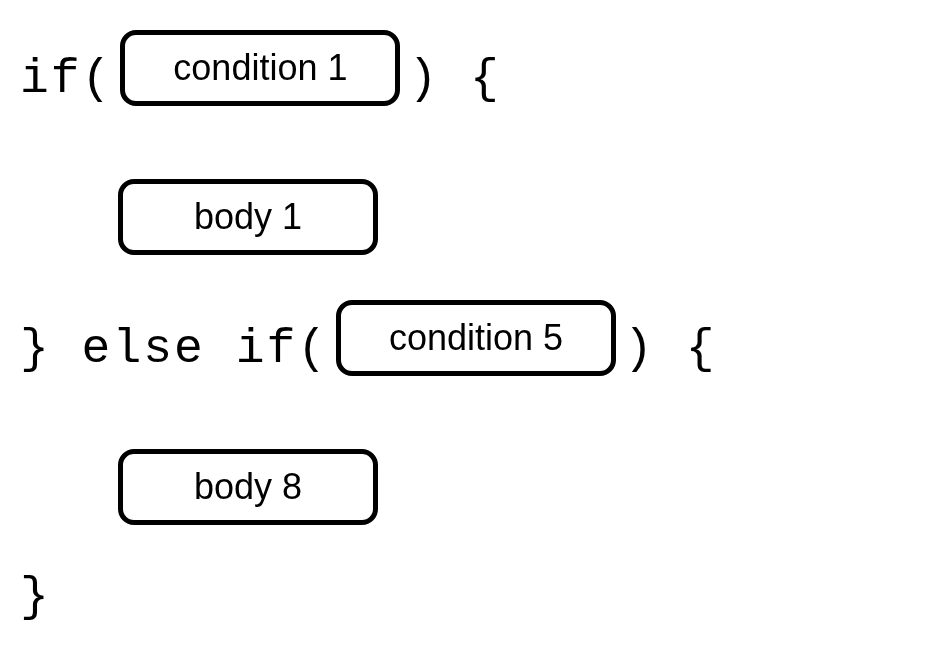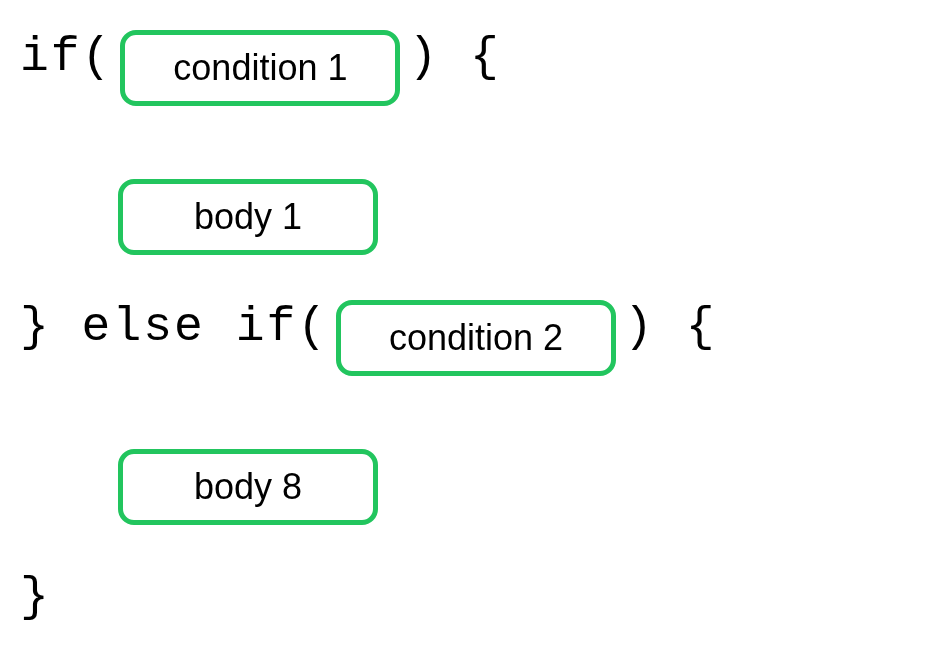--- a/index.html
+++ b/index.html
@@ -9,35 +9,35 @@
     }
     body {
       width: 942px;
       height: 646px;
       background: #ffffff;
       font-family: sans-serif;
       padding: 30px 20px;
     }
     .line {
       display: flex;
-      align-items: flex-start;
+      align-items: flex-end;
       margin-bottom: 45px;
     }
     .code-text {
       font-family: "Courier New", Courier, monospace;
       font-size: 48px;
       color: #000000;
       letter-spacing: 2px;
       white-space: pre;
     }
     .box {
       display: inline-flex;
       align-items: center;
       justify-content: center;
-      border: 5px solid #22c55e;
+      border: 5px solid #000000;
       border-radius: 16px;
       background: #ffffff;
       font-family: sans-serif;
       font-size: 36px;
       font-weight: 500;
       color: #000000;
       padding: 12px 36px;
       margin: 0 8px;
     }
     .box-wide {
@@ -59,21 +59,21 @@
   <span class="box box-wide">condition 1</span>
   <span class="code-text">) {</span>
 </div>
 
 <div class="line indent">
   <span class="box box-body">body 1</span>
 </div>
 
 <div class="line">
   <span class="code-text">} else if(</span>
-  <span class="box box-wide">condition 2</span>
+  <span class="box box-wide">condition 5</span>
   <span class="code-text">) {</span>
 </div>
 
 <div class="line indent">
   <span class="box box-body">body 8</span>
 </div>
 
 <div class="line">
   <span class="code-text">}</span>
 </div>

